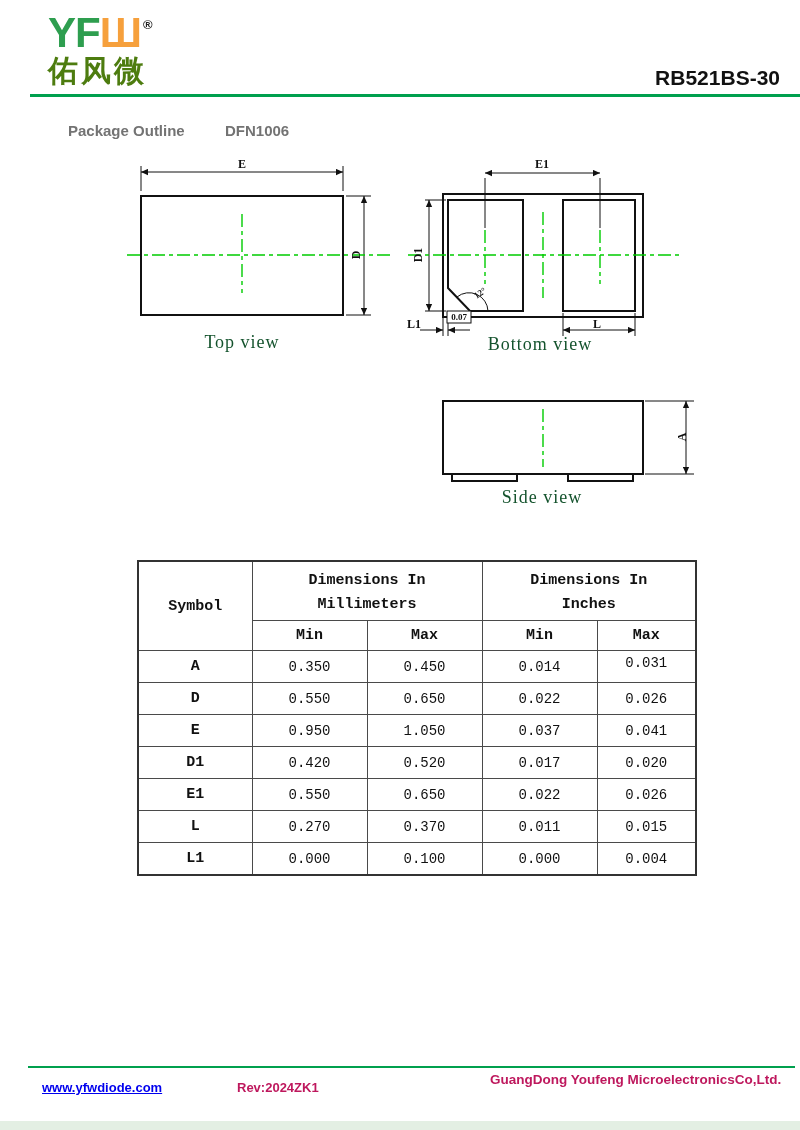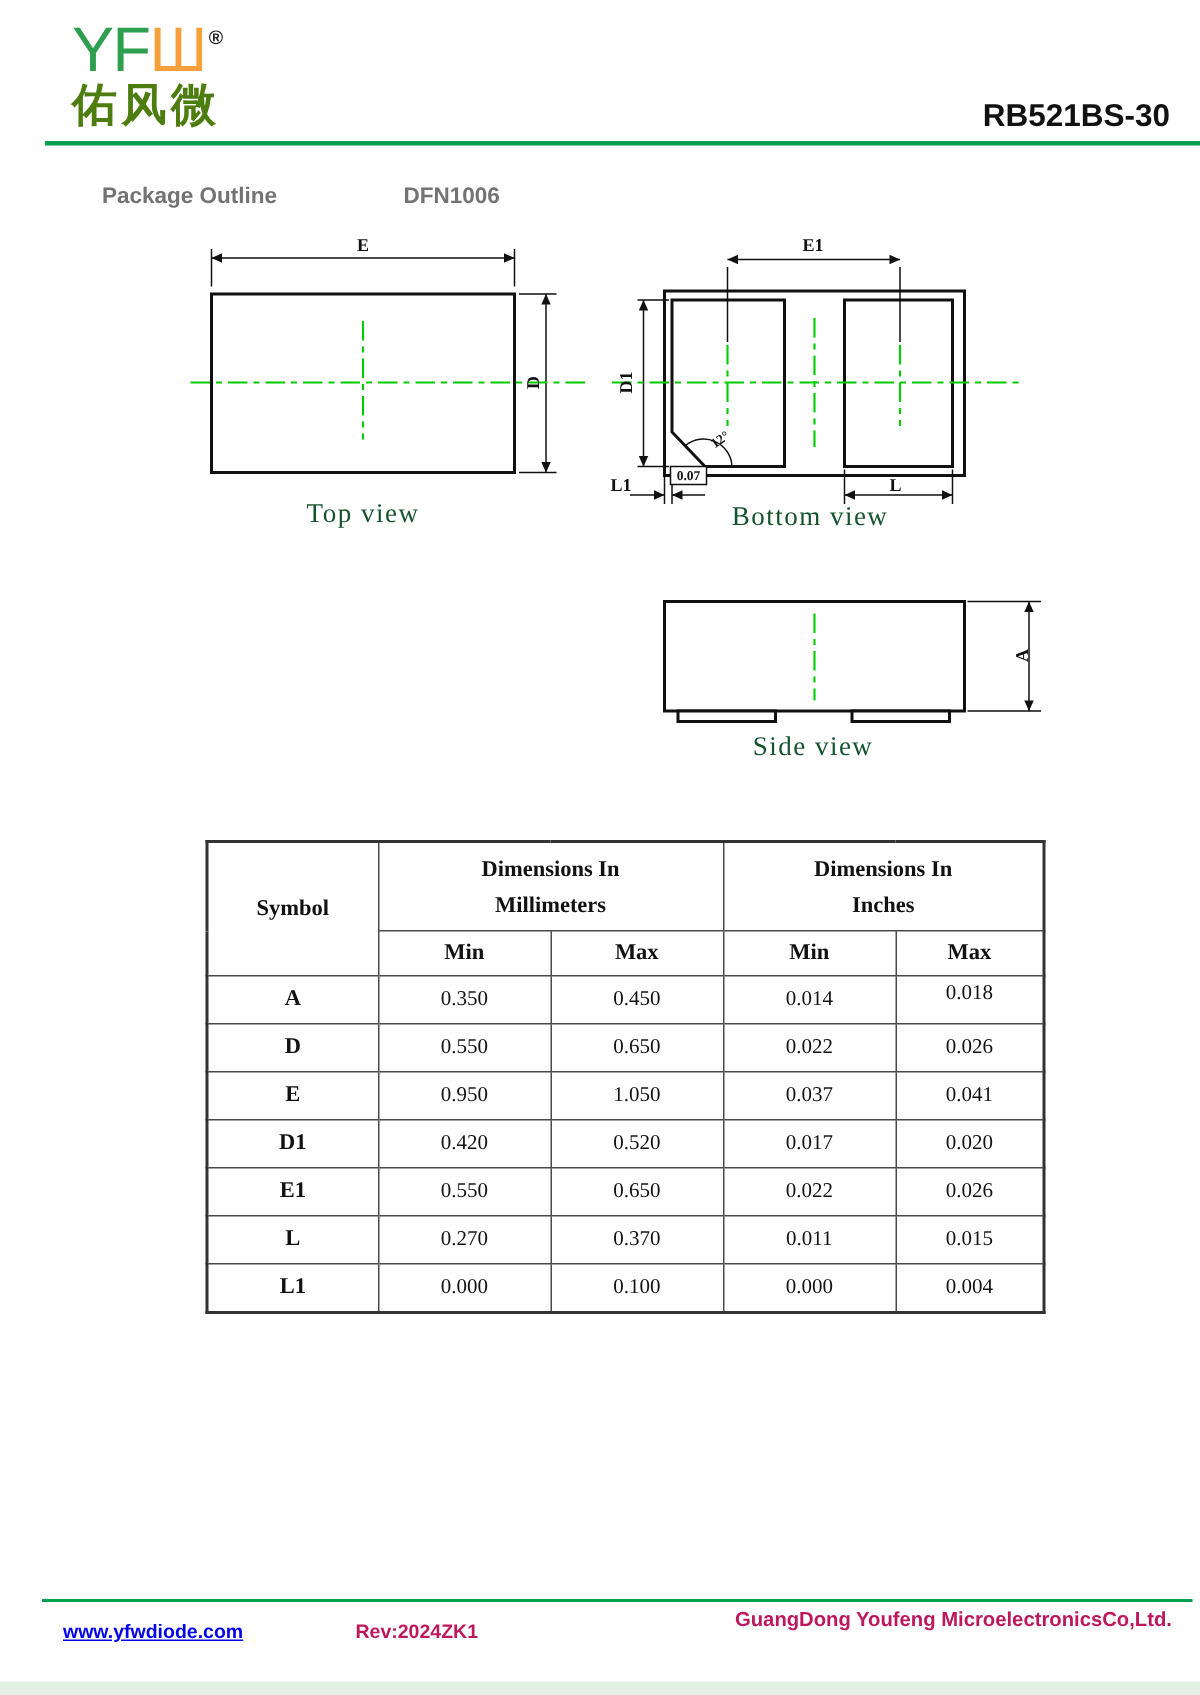--- a/index.html
+++ b/index.html
@@ -1,41 +1,41 @@
 <!DOCTYPE html>
 <html><head>
 <meta charset="utf-8">
 <style>
   html,body{margin:0;padding:0;background:#ffffff;}
   body{width:800px;height:1130px;position:relative;overflow:hidden;
        font-family:"Liberation Sans",sans-serif;color:#111;}
   .abs{position:absolute;}
 
   
-  .logo-latin{font-weight:normal;font-size:42px;letter-spacing:-1px;color:#2E9E4F;line-height:1;}
+  .logo-latin{font-weight:bold;font-size:42px;letter-spacing:-1px;color:#2E9E4F;line-height:1;}
   .logo-glyph{color:#F6A03C;}
   .logo-reg{font-size:13px;font-weight:bold;color:#222;vertical-align:18px;margin-left:2px;}
   .logo-cjk{font-weight:bold;font-size:30px;letter-spacing:3px;color:#4d7c0f;line-height:1;}
   .part-number{font-weight:bold;font-size:21px;color:#111;}
   .green-rule{background:#00A04E;height:3px;}
   .section-title{font-weight:bold;font-size:15px;color:#737373;}
 
   
   .dim-label{font-family:"Liberation Serif",serif;font-weight:bold;font-size:12px;color:#111;
              transform:translate(-50%,-50%);white-space:nowrap;}
   .dim-label.rot{transform:translate(-50%,-50%) rotate(-90deg);}
   .tiny{font-size:9px;font-weight:bold;}
   .angle{transform:translate(-50%,-50%) rotate(-35deg);}
   .view-caption{font-family:"Liberation Serif",serif;font-size:18px;color:#14532d;
                 transform:translateX(-50%);white-space:nowrap;letter-spacing:1px;}
 
   
   table.dims{border-collapse:collapse;table-layout:fixed;}
   table.dims th,table.dims td{border:1px solid #4a4a4a;text-align:center;vertical-align:middle;
-      font-family:Liberation Serif, serif;padding:0;}
+      font-family:Liberation Mono, monospace;padding:0;}
   table.dims{border:2px solid #333;}
   .th-big{font-size:15px;font-weight:bold;height:58px;}
   .th-big .l1{display:block;margin-top:2px;}
   .th-big .l2{display:block;margin-top:7px;}
   .th-sub{font-size:15px;font-weight:bold;height:29px;}
   .td-sym{font-size:15px;font-weight:bold;height:31px;}
   .td-val{font-size:14px;font-weight:normal;height:31px;}
   .raised{display:inline-block;transform:translateY(-4px);}
 
   
@@ -50,21 +50,21 @@
 <body>
 
 <div class="abs" style="left:48px;top:12px;">
   <span class="logo-latin">YF</span><span class="logo-latin logo-glyph">Ш</span><span class="logo-reg">®</span>
 </div>
 <div class="abs logo-cjk" style="left:48px;top:56px;">佑风微</div>
 <div class="abs part-number" style="right:20px;top:66px;">RB521BS-30</div>
 <div class="abs green-rule" style="left:30px;top:94px;width:770px;"></div>
 
 <div class="abs section-title" style="left:68px;top:122px;">Package Outline</div>
-<div class="abs section-title" style="left:225px;top:122px;margin-left:44px;">DFN1006</div>
+<div class="abs section-title" style="left:225px;top:122px;">DFN1006</div>
 
 <svg class="abs" style="left:0;top:0;" width="800" height="530" viewBox="0 0 800 530">
   <defs>
     <marker id="ar" viewBox="0 0 10 10" refX="10" refY="5" markerUnits="userSpaceOnUse" markerWidth="10" markerHeight="7" orient="auto-start-reverse">
       <path d="M0,0.5 L10,5 L0,9.5 z" fill="#111"></path>
     </marker>
   </defs>
 
   <g>
     <rect class="thick" x="141" y="196" width="202" height="119"></rect>
@@ -166,21 +166,21 @@
     <th class="th-sub">Min</th>
     <th class="th-sub">Max</th>
     <th class="th-sub">Min</th>
     <th class="th-sub">Max</th>
   </tr>
   <tr>
     <td class="td-sym">A</td>
     <td class="td-val">0.350</td>
     <td class="td-val">0.450</td>
     <td class="td-val">0.014</td>
-    <td class="td-val"><span class="raised">0.018</span></td>
+    <td class="td-val"><span class="raised">0.031</span></td>
   </tr>
   <tr>
     <td class="td-sym">D</td>
     <td class="td-val">0.550</td>
     <td class="td-val">0.650</td>
     <td class="td-val">0.022</td>
     <td class="td-val">0.026</td>
   </tr>
   <tr>
     <td class="td-sym">E</td>

